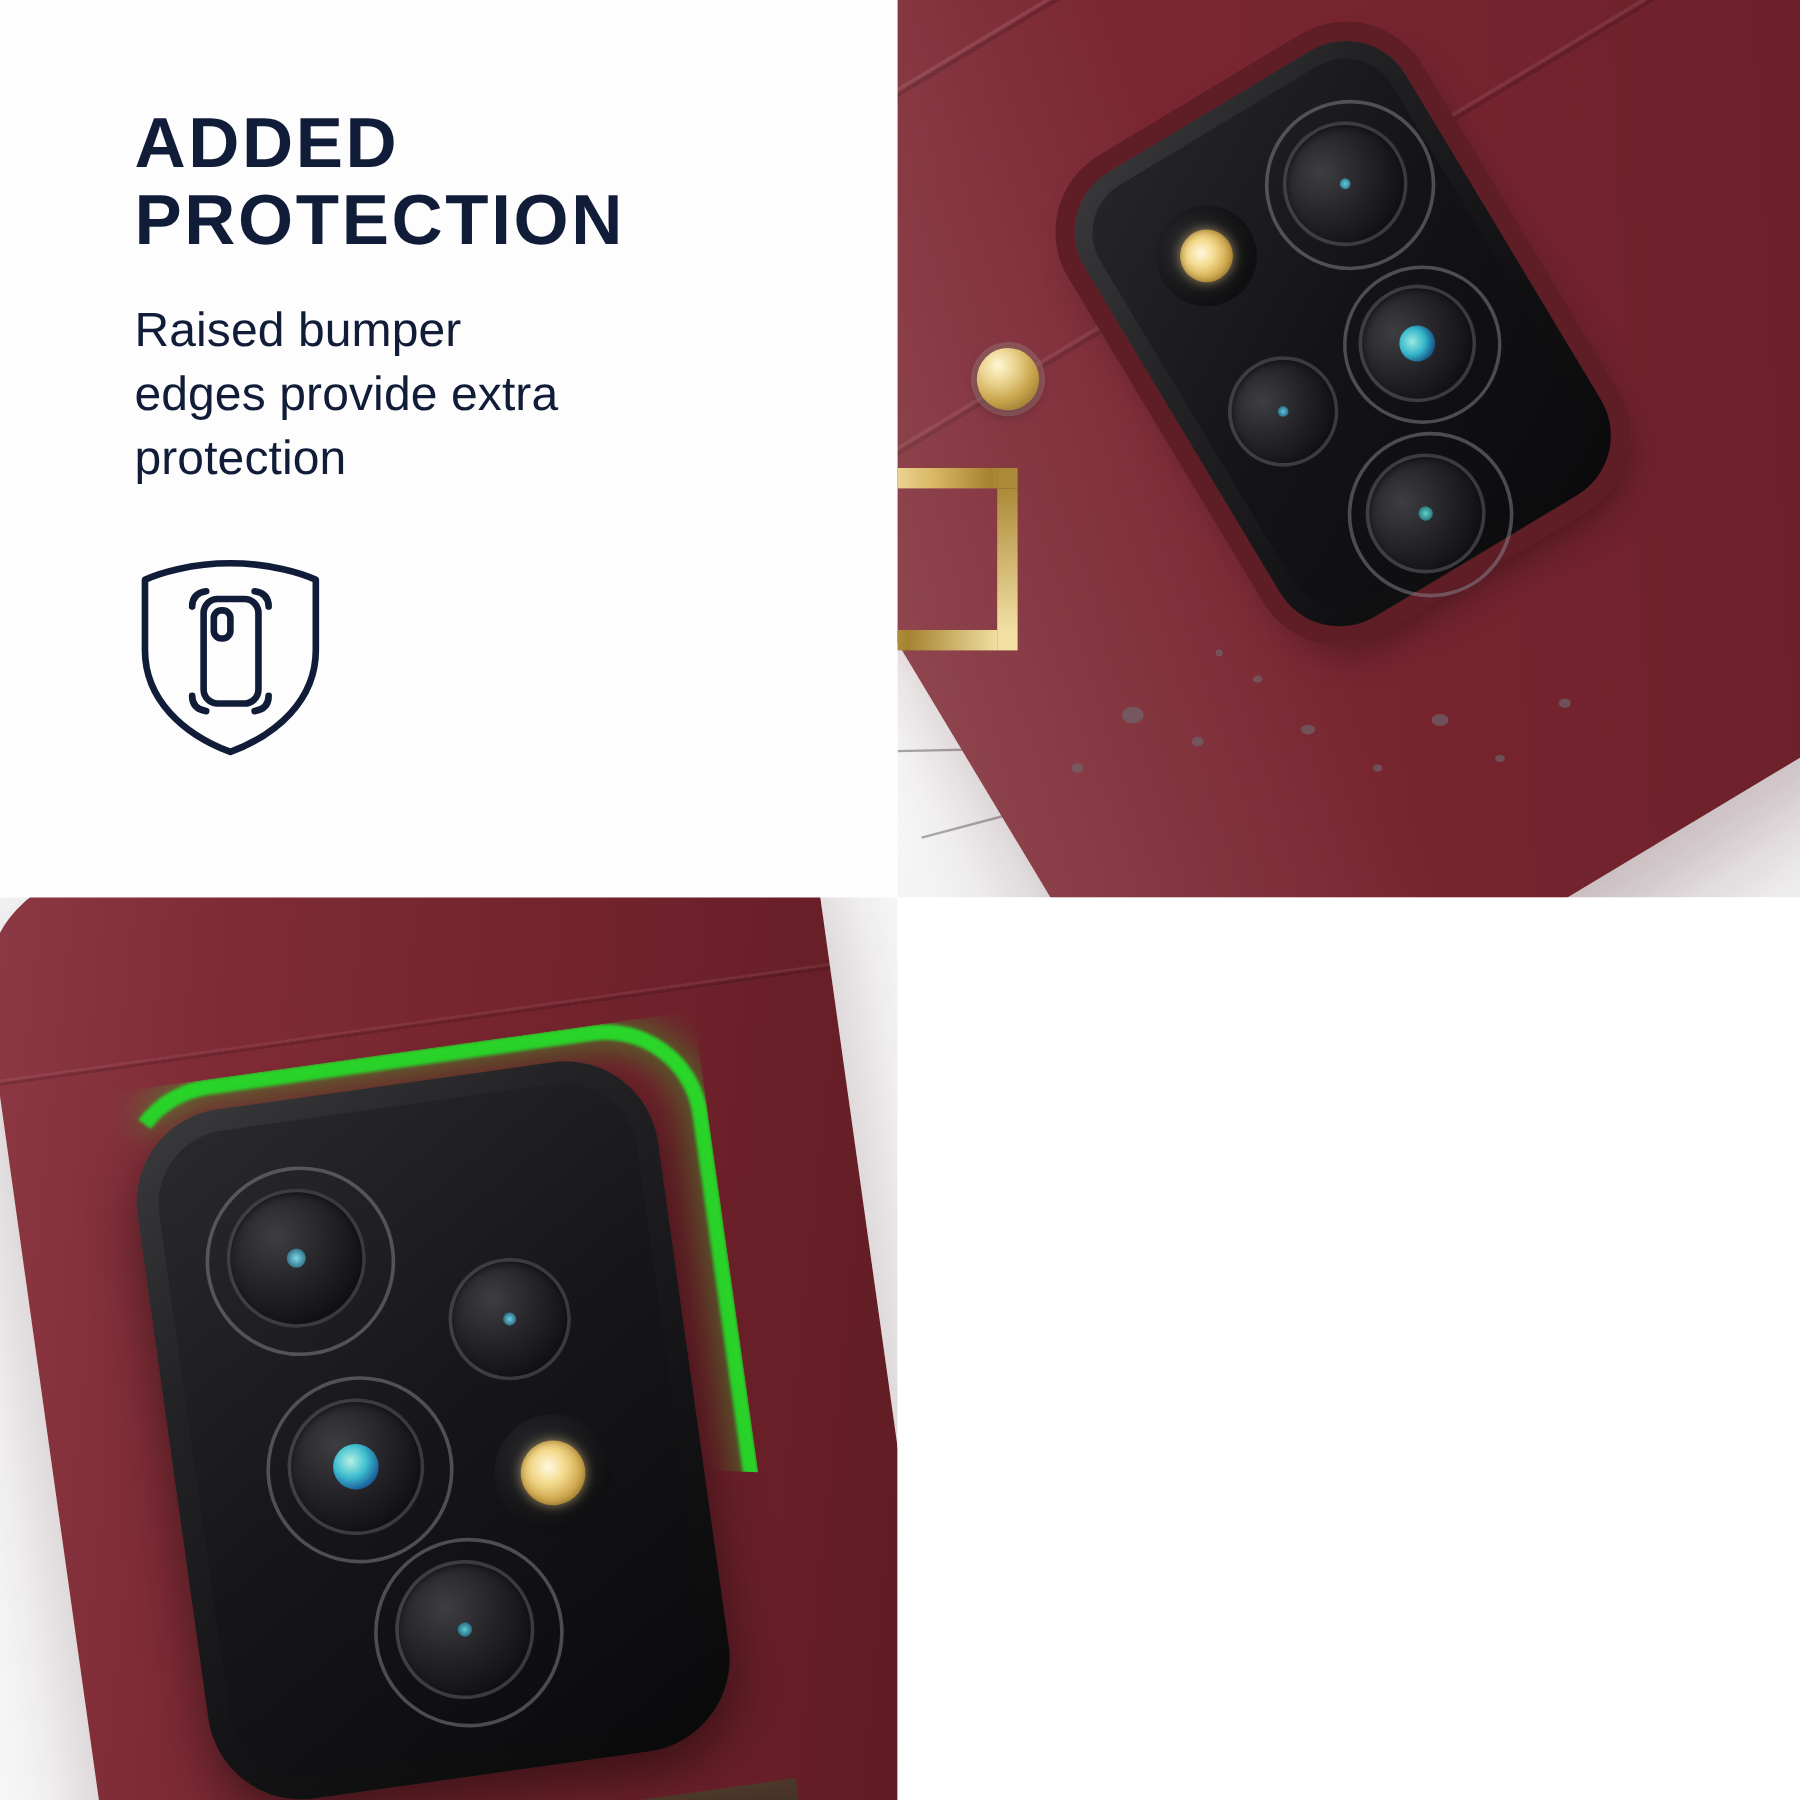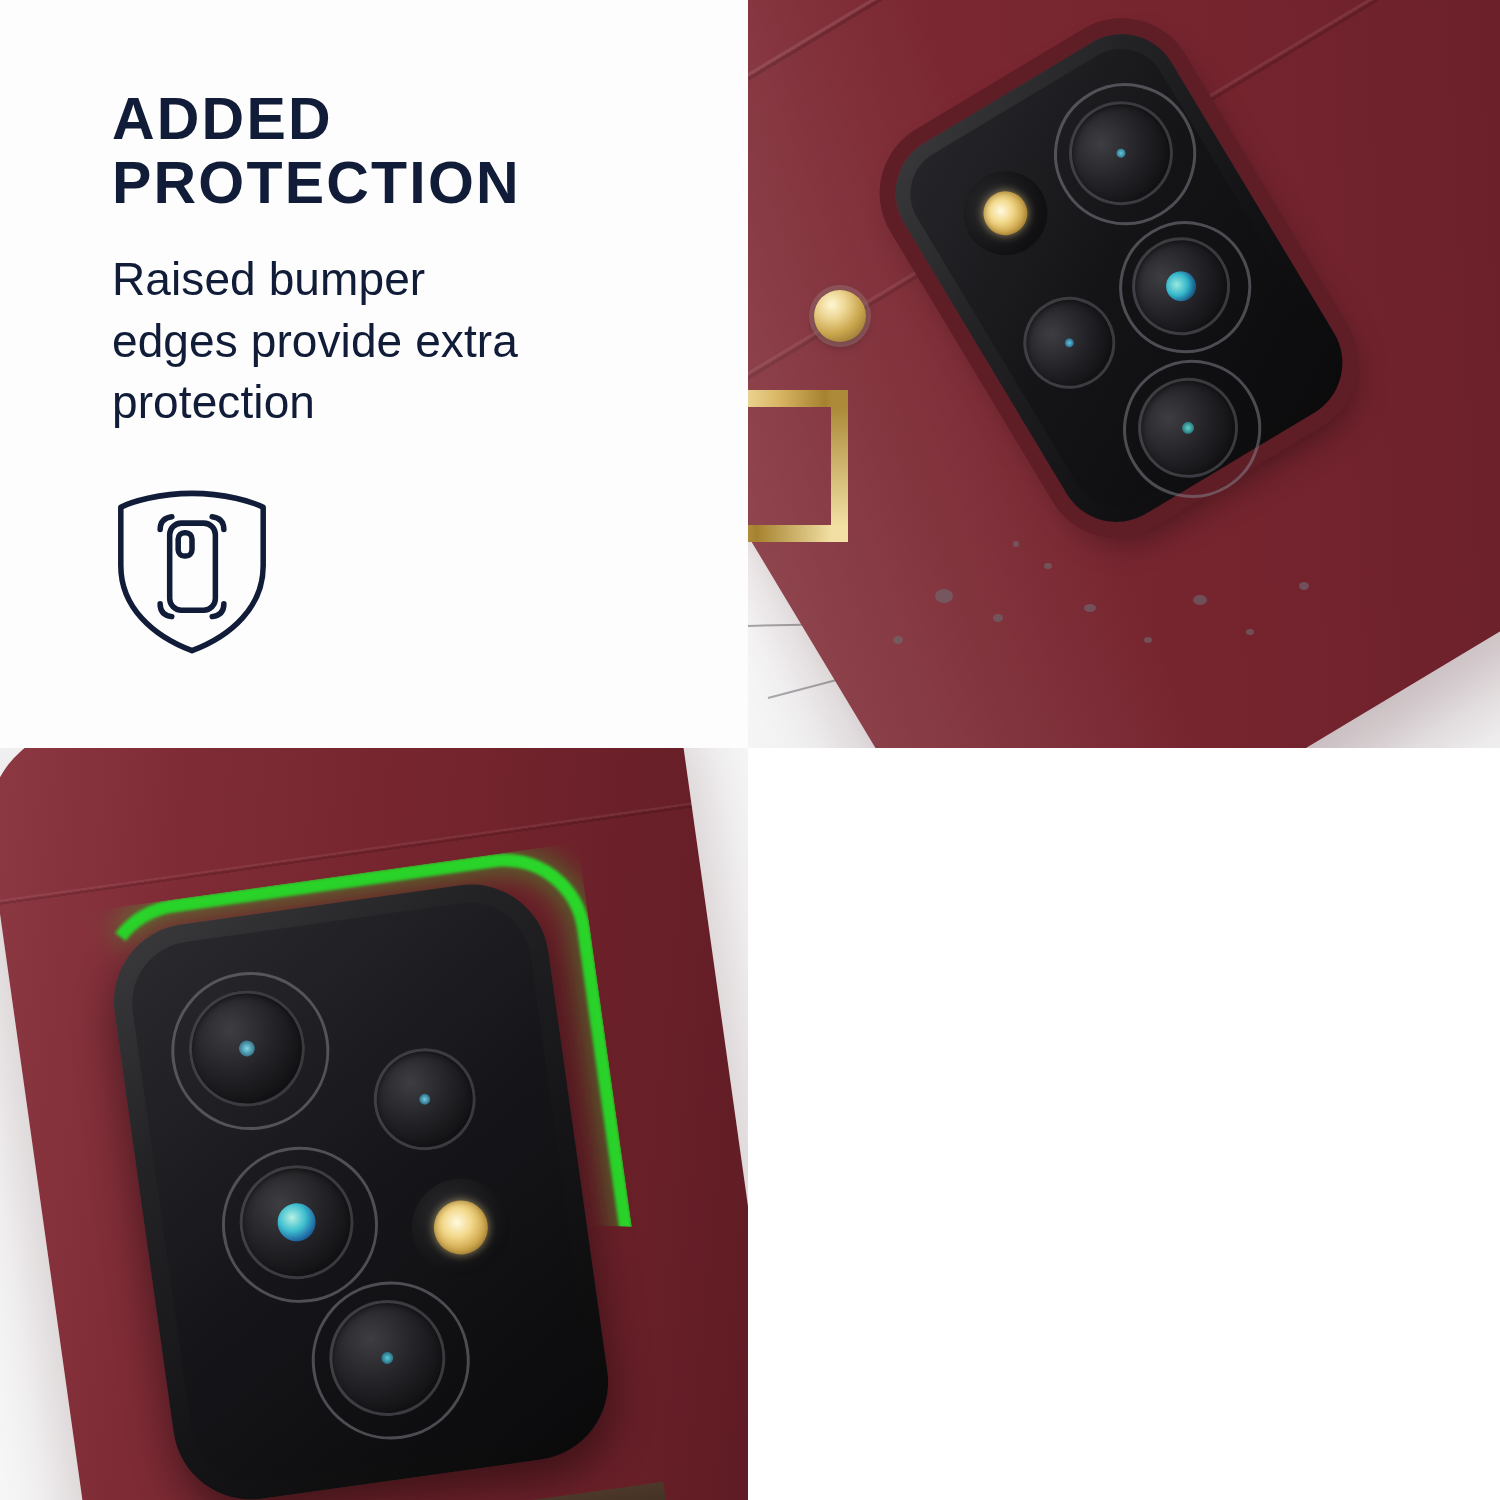--- a/index.html
+++ b/index.html
@@ -46,21 +46,21 @@
     line-height: 1.08;
     letter-spacing: 2.2px;
     margin: 0 0 34px 0;
     text-transform: uppercase;
     white-space: pre-line;
   }
 
   .subline {
     color: #111d38;
     font-weight: 400;
-    font-size: 46px;
+    font-size: 40px;
     line-height: 1.33;
     letter-spacing: 0.1px;
     margin: 0;
     white-space: pre-line;
   }
 
   .icon-wrap {
     margin-top: 54px;
     width: 160px;
     height: 170px;

